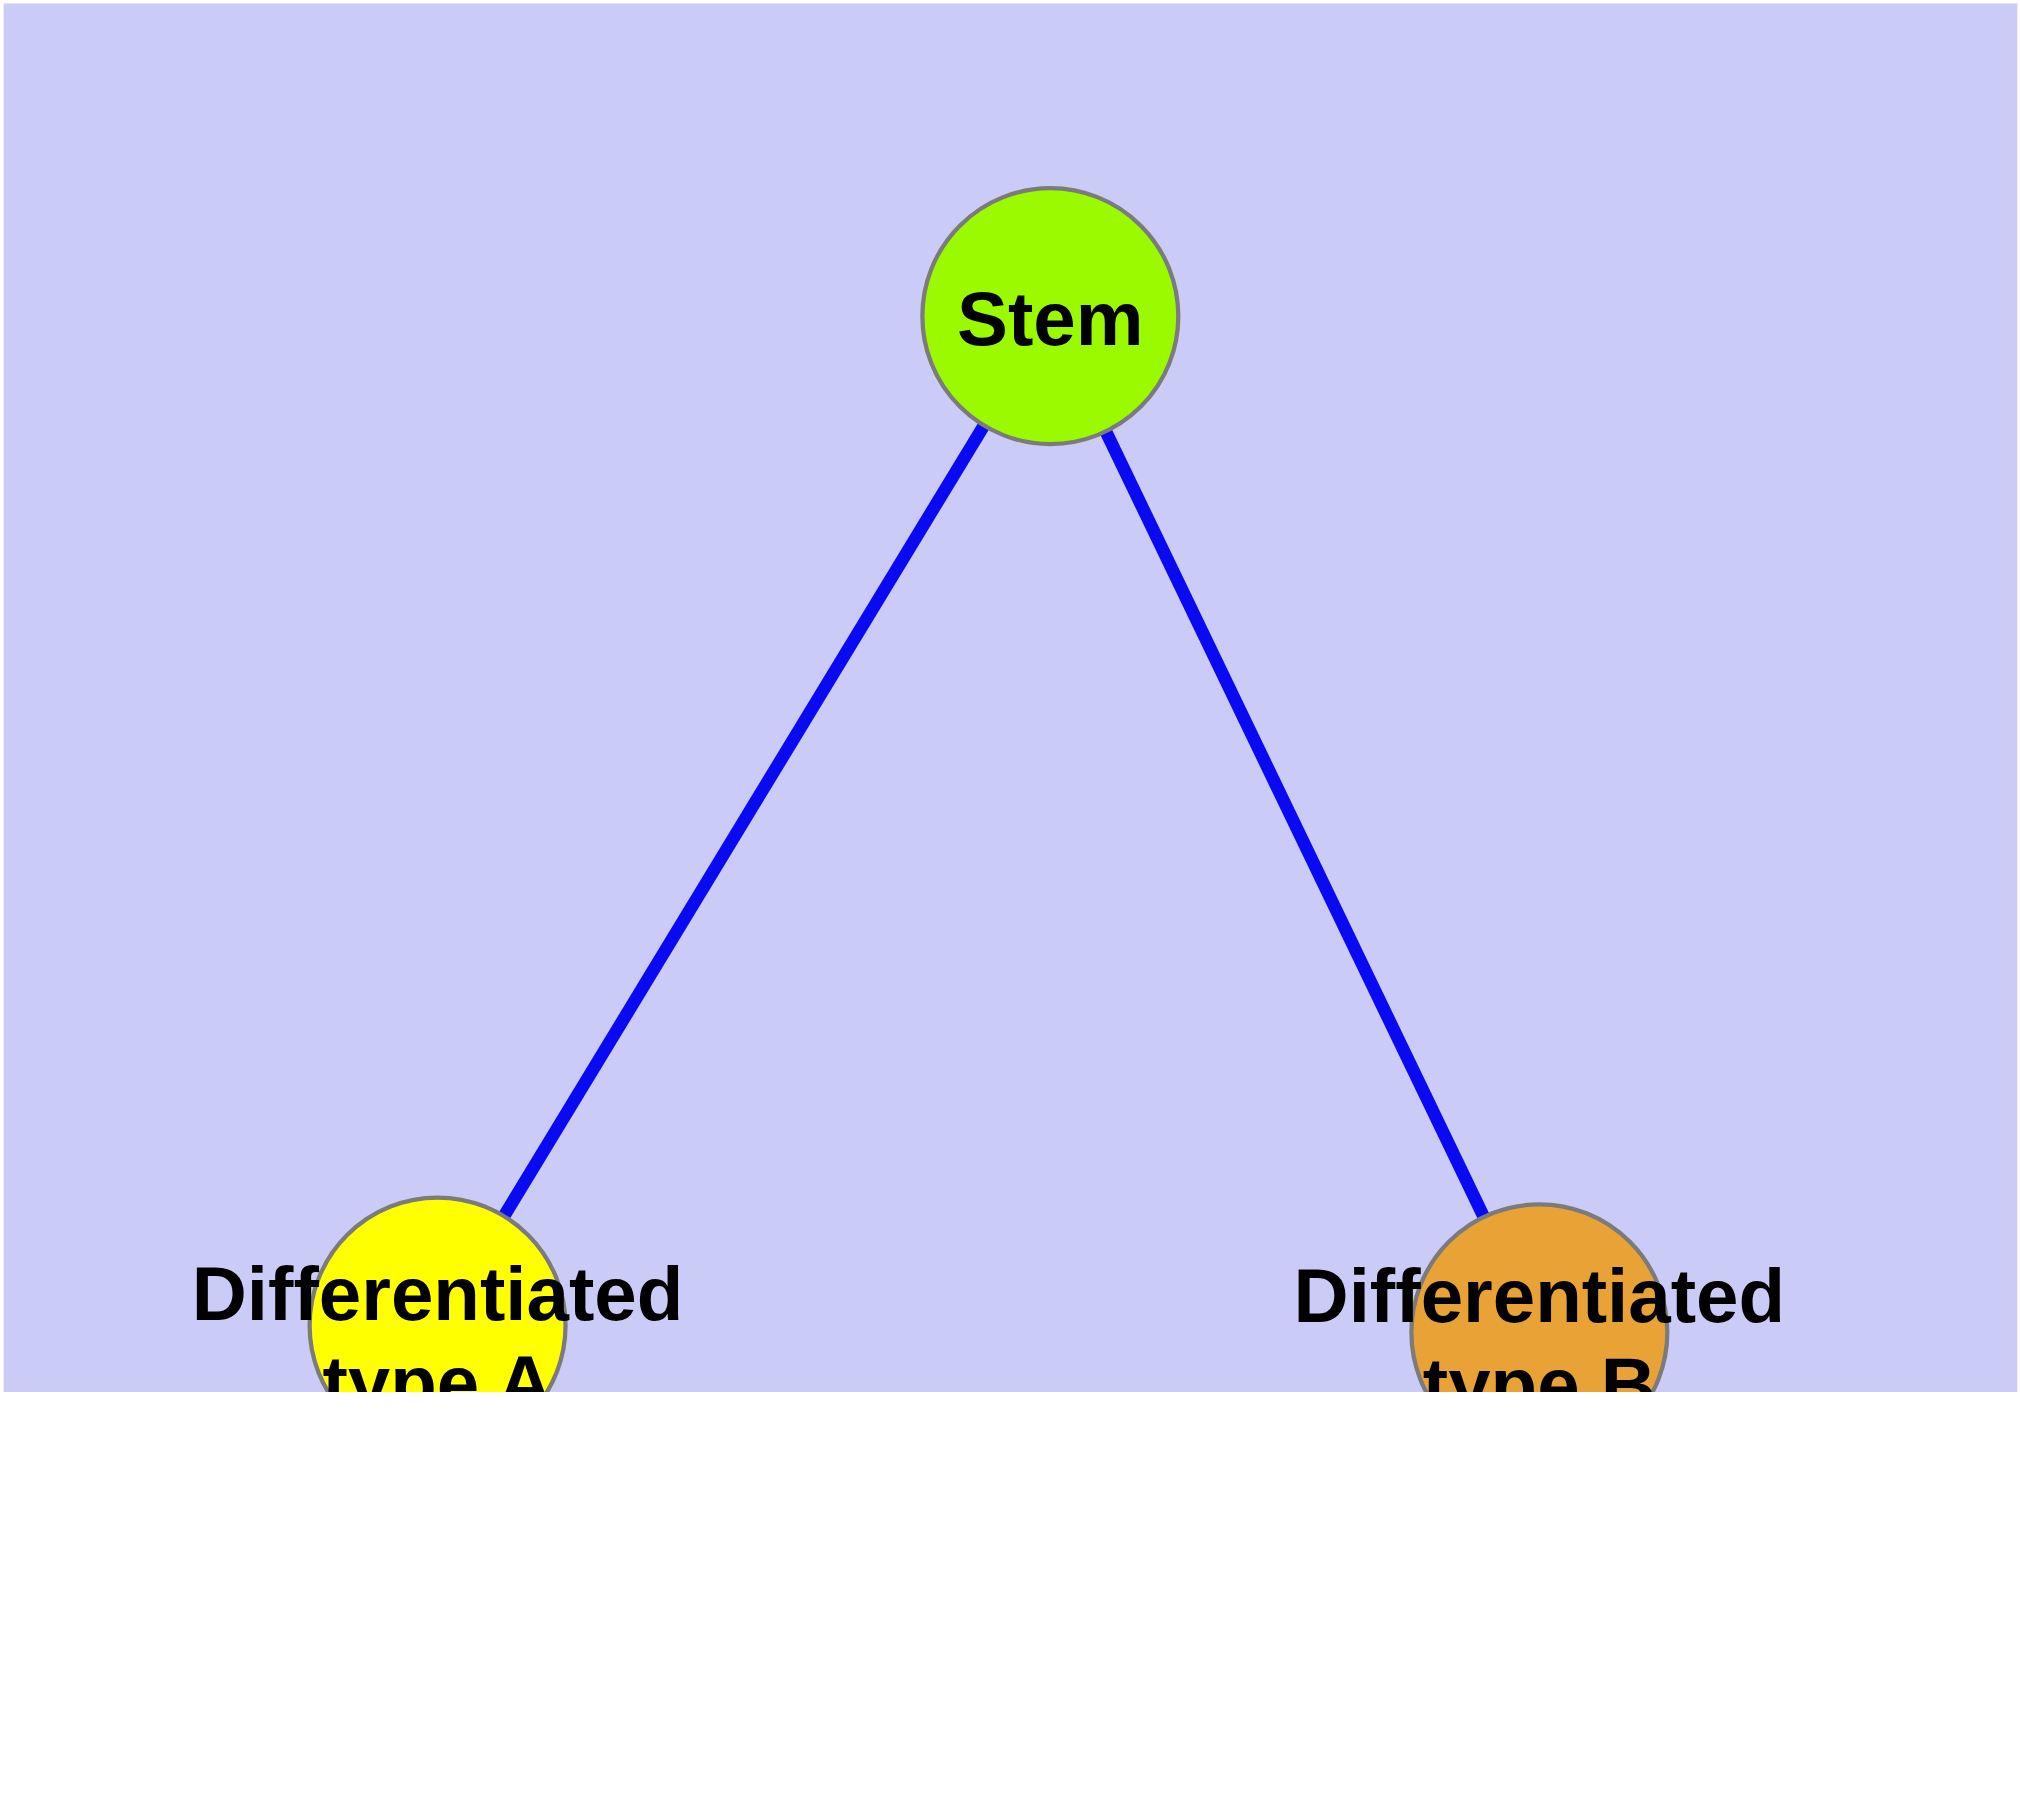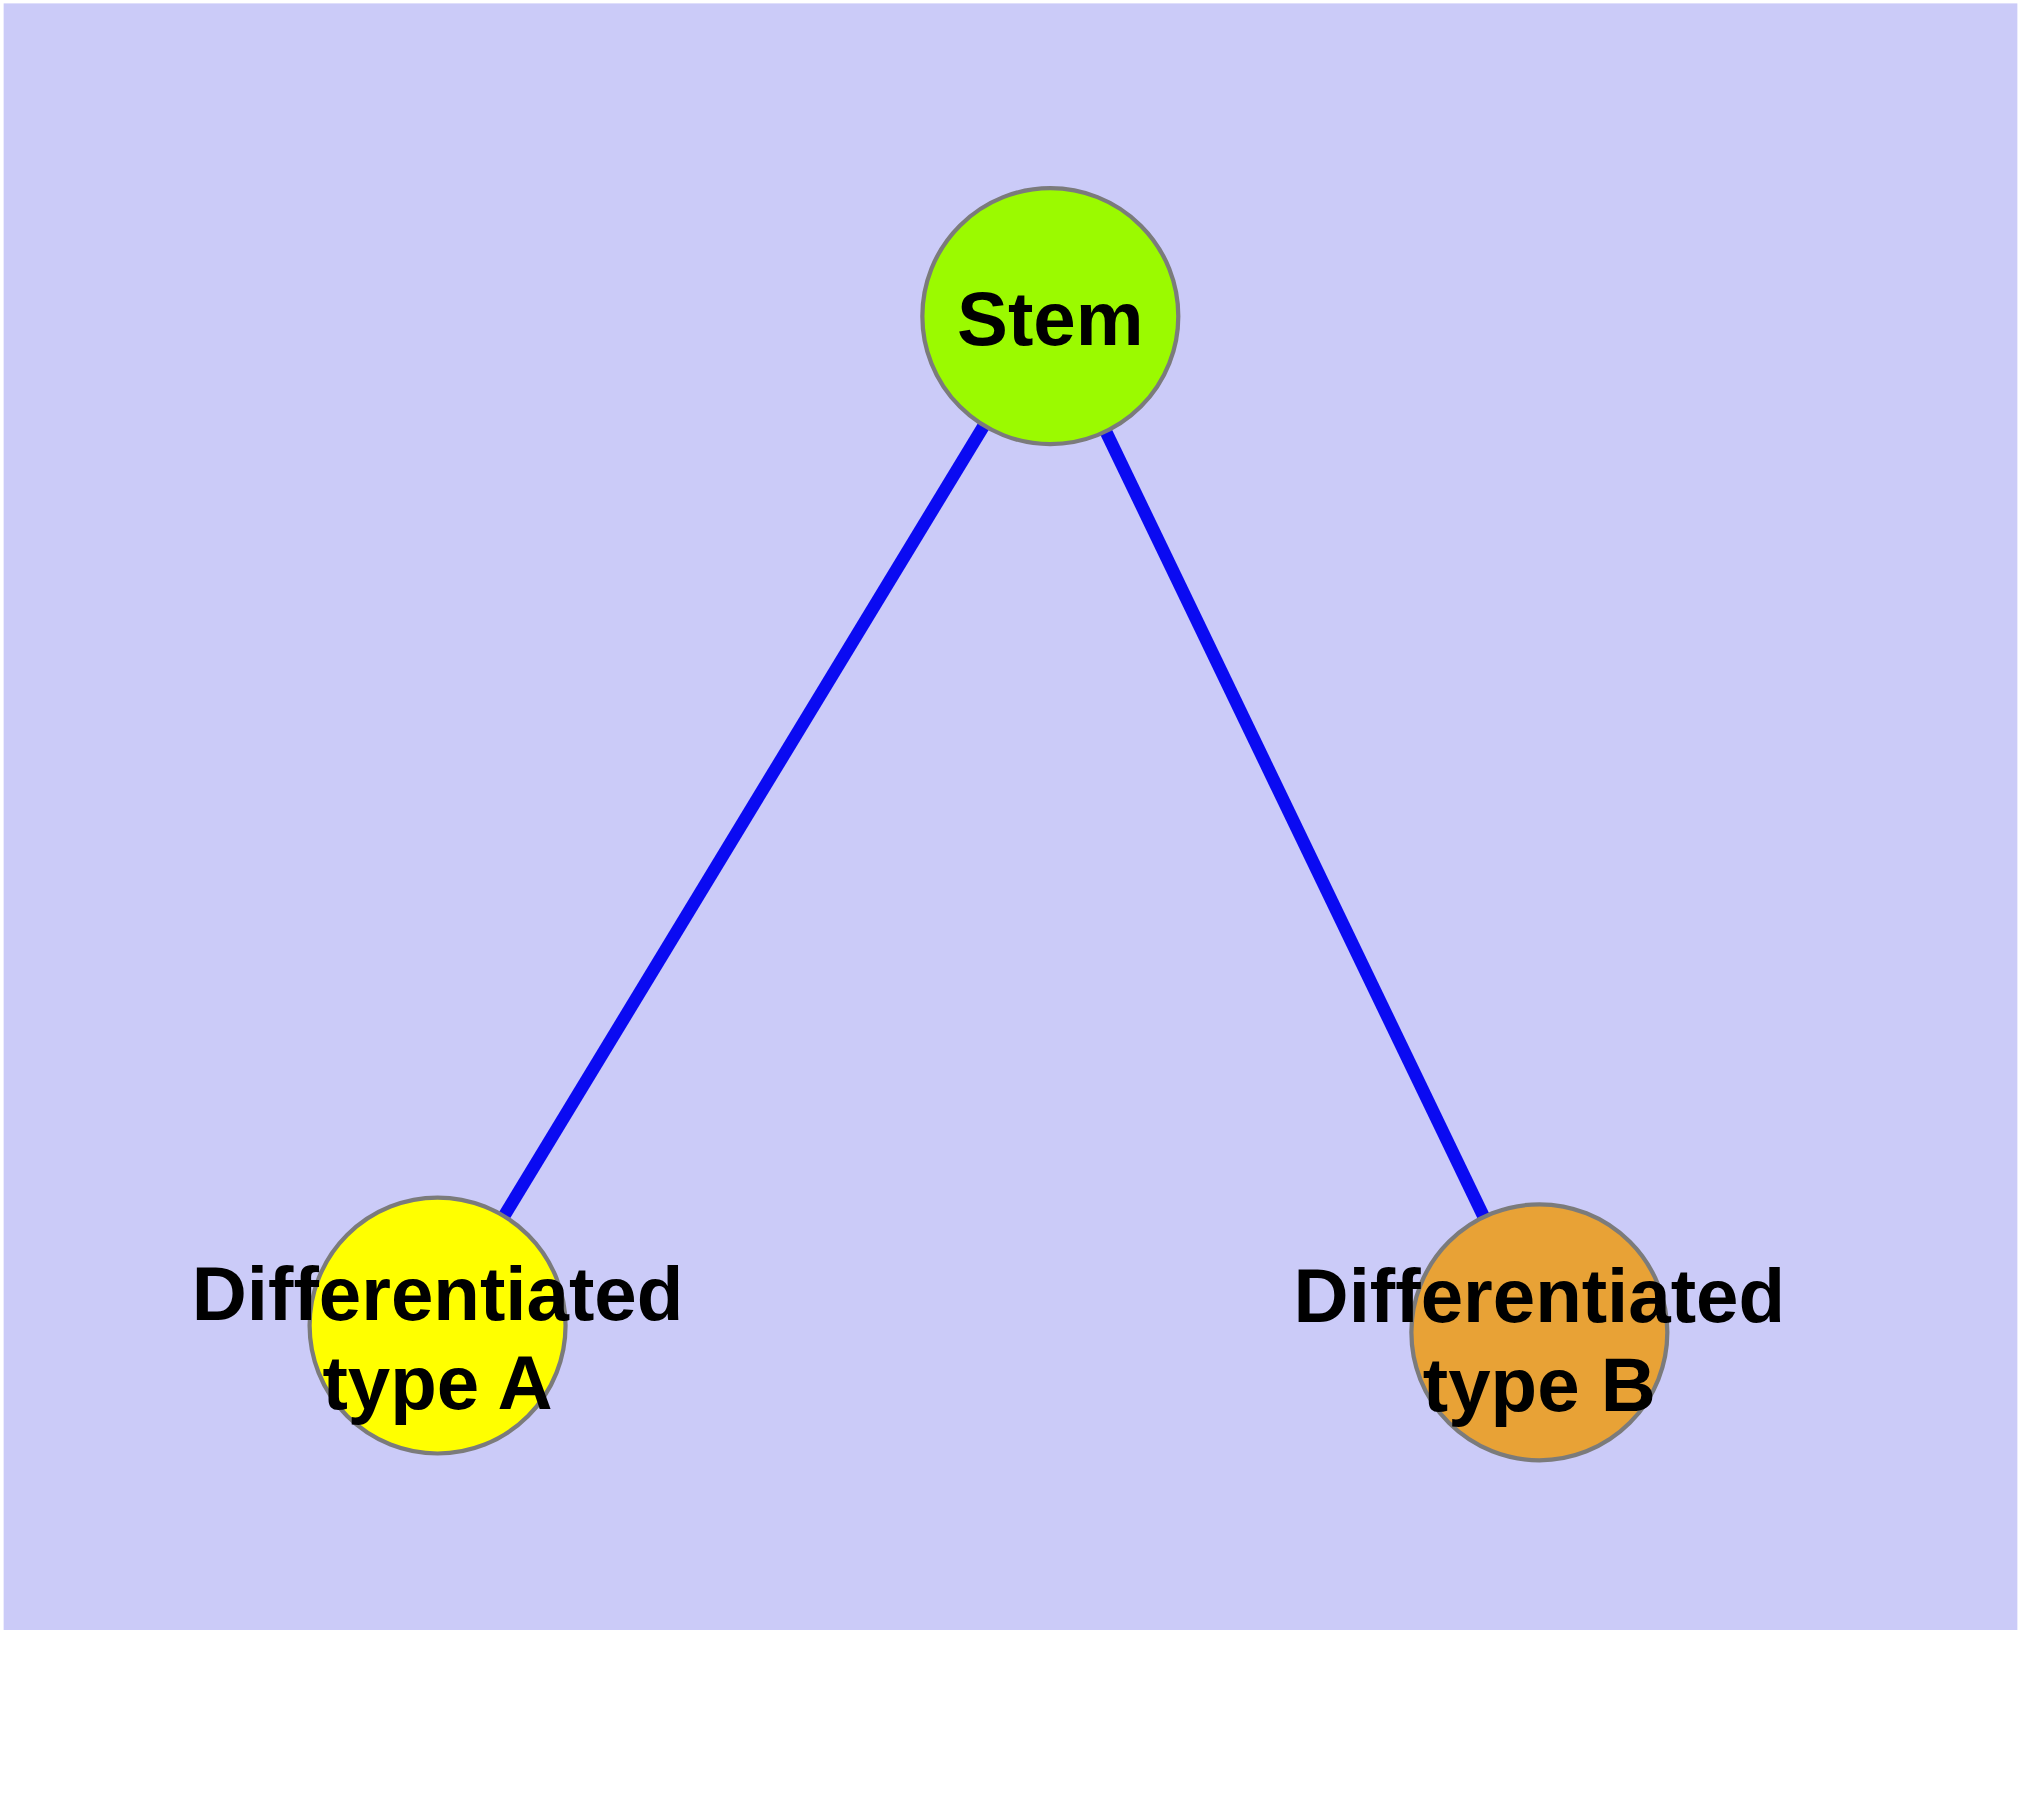--- a/index.html
+++ b/index.html
@@ -4,21 +4,21 @@
 <style>
   html, body {
     margin: 0;
     padding: 0;
     background: var(--page_background, #ffffff);
     font-family: "Liberation Sans", sans-serif;
   }
   .stage {
     position: relative;
     width: 2021px;
-    height: 1630px;
+    height: 1392px;
     background: var(--page_background, #ffffff);
   }
   svg { display: block; }
   .canvas-bg {
     fill: var(--canvas_background, #cbcbf8);
   }
   .edge {
     stroke: var(--edge_color, #0a0af2);
     stroke-width: 15;
     stroke-linecap: butt;

